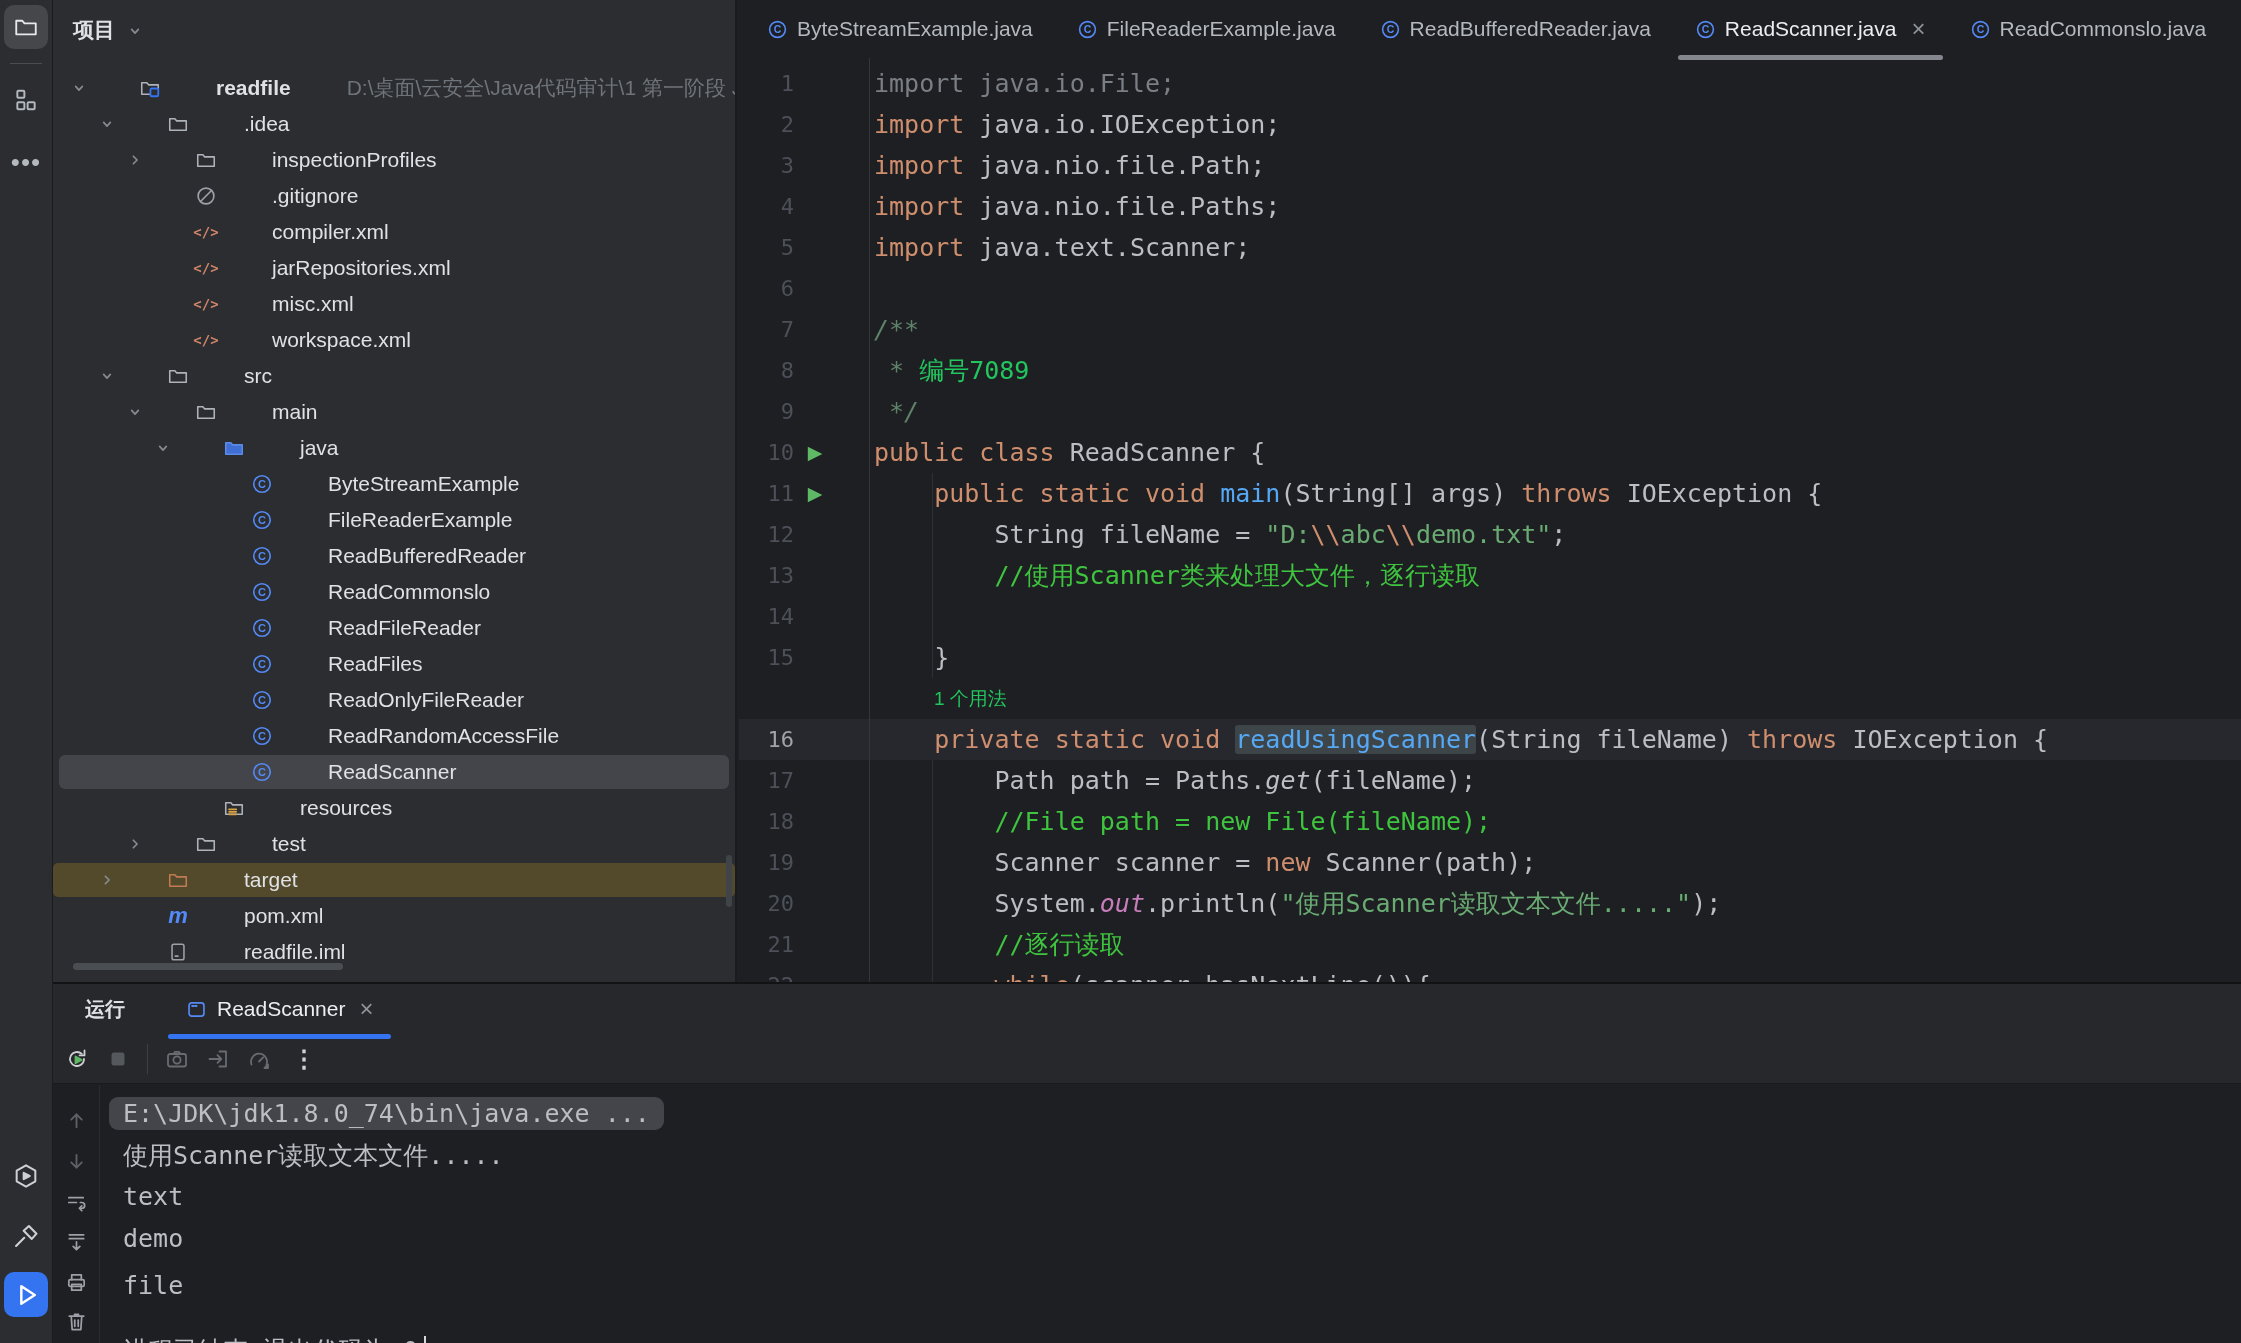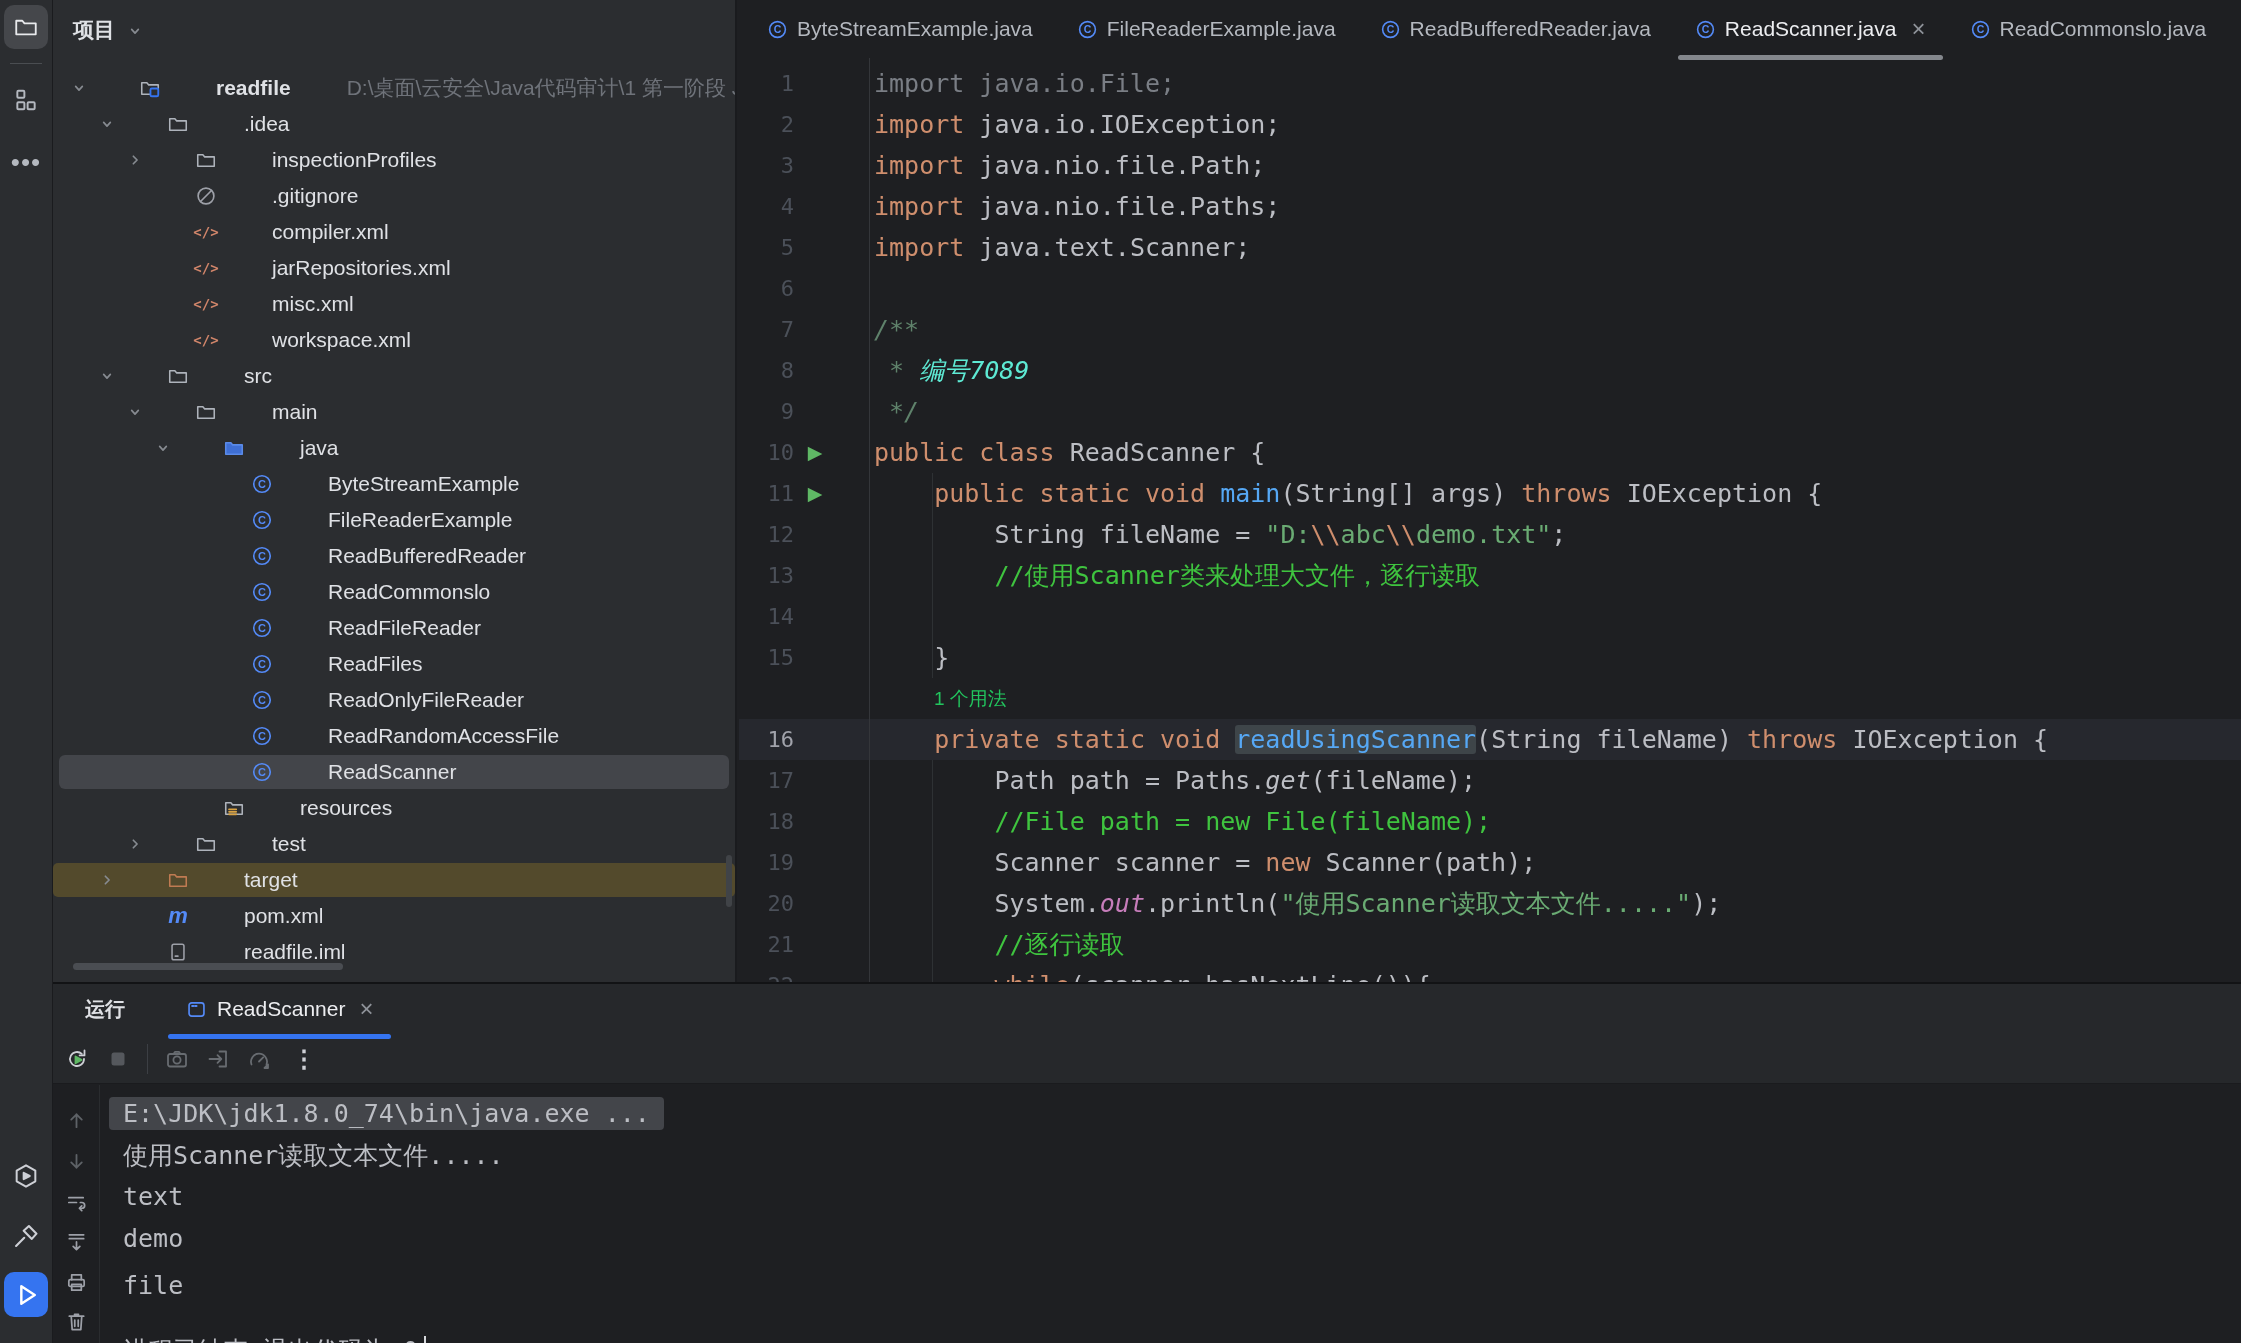--- a/index.html
+++ b/index.html
@@ -66,21 +66,21 @@
   .runslot { width:42px; display:flex; justify-content:center; flex:none; }
   .runarrow { color:#5FB865; font-size:19px; line-height:19px; }
   .ctext { margin-left:38px; font-family:"DejaVu Sans Mono", monospace; font-size:25px;
     white-space:pre; color:#BCBEC4; }
   .inlay { margin-left:98px; font-size:19px; color:#22c55e; }
   .kw  { color:#CF8E6D; }
   .def { color:#BCBEC4; }
   .dead{ color:#7A7E85; }
   .cmt { color:#3FC43F; }
   .doc { color:#5F826B; font-style:italic; }
-  .doci{ color:#5eead4; font-style:italic; }
+  .doci{ color:#22c55e; }
   .str { color:#6AAB73; }
   .esc { color:#CF8E6D; }
   .mth { color:#56A8F5; }
   .fld { color:#C77DBB; font-style:italic; }
   .ital{ font-style:italic; }
   .box { background:#3C4043; border-radius:3px; }
   .box16 { background:#3E4549; border-radius:3px; }
 
   
   #run-panel { position:absolute; left:53px; top:982px; right:0; bottom:0;
@@ -96,21 +96,21 @@
   #run-toolbar { position:absolute; left:0; top:50px; right:0; height:50px; background:#26282B;
     border-bottom:1px solid #1A1B1E; display:flex; align-items:center; gap:17px; padding-left:12px; }
   .tb-divider { width:1px; height:30px; background:#3C3F44; }
   .kebab { color:#CED0D6; font-size:24px; font-weight:bold; padding:0 4px; }
   #console { position:absolute; left:0; top:101px; right:0; bottom:0; overflow:hidden; }
   #console-gutter { position:absolute; left:0; top:0; width:47px; bottom:0; border-right:1px solid #2A2C2F; }
   .cg-icon { position:absolute; left:12px; }
   #console-lines { position:absolute; left:70px; top:0; right:0; bottom:0; }
   .conline { position:absolute; height:41px; display:flex; align-items:center;
     font-family:"DejaVu Sans Mono", monospace; font-size:25px; color:#BCBEC4; white-space:pre; }
-  .conline .sel { background:#43454A; border-radius:4px; padding:2px 14px; margin-left:-14px; }
+  .conline .sel { background:#43454A; border-radius:9px; padding:2px 14px; margin-left:-14px; }
   .caretbar { display:inline-block; width:2px; height:30px; background:#D6D8DC; margin-left:6px; }
 </style>
 </head>
 <body>
 
 <div id="app">
 
   <div id="activity-bar">
     <div class="ab-divider"></div>
   <div class="ab-btn active-gray" style="top: 5px;">

